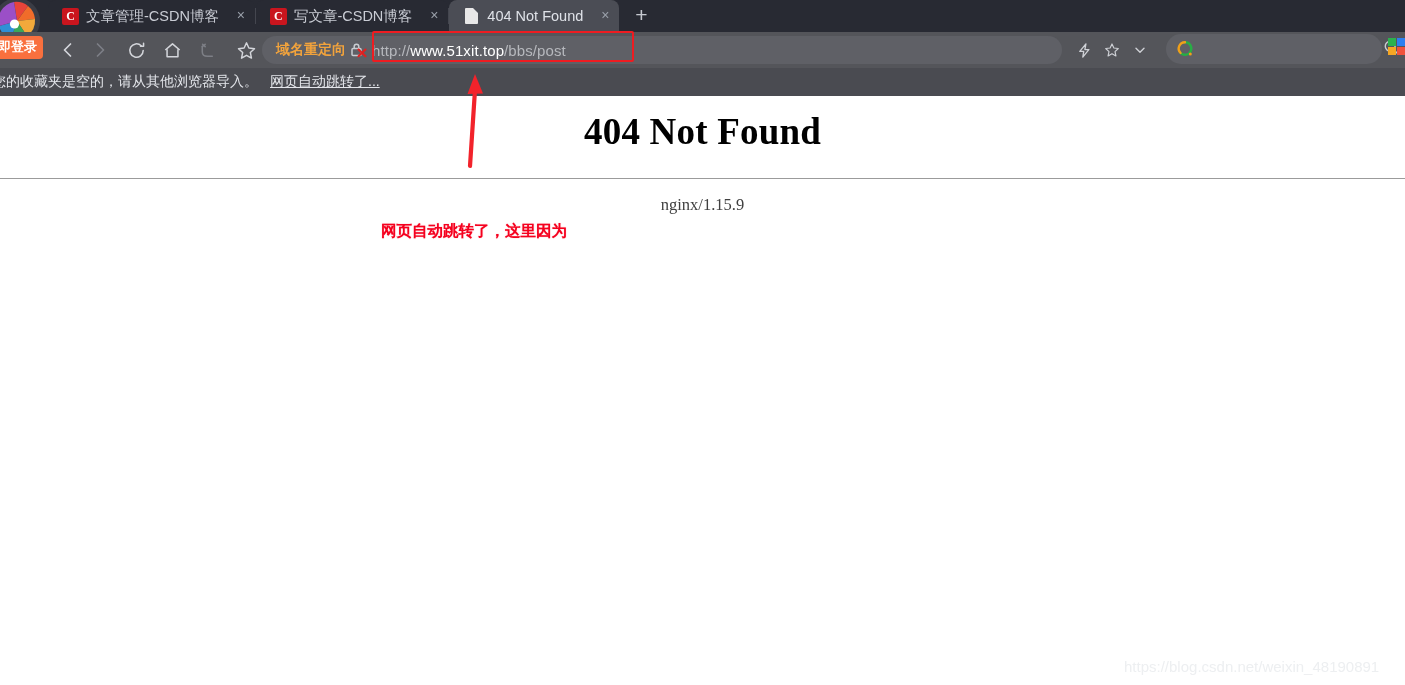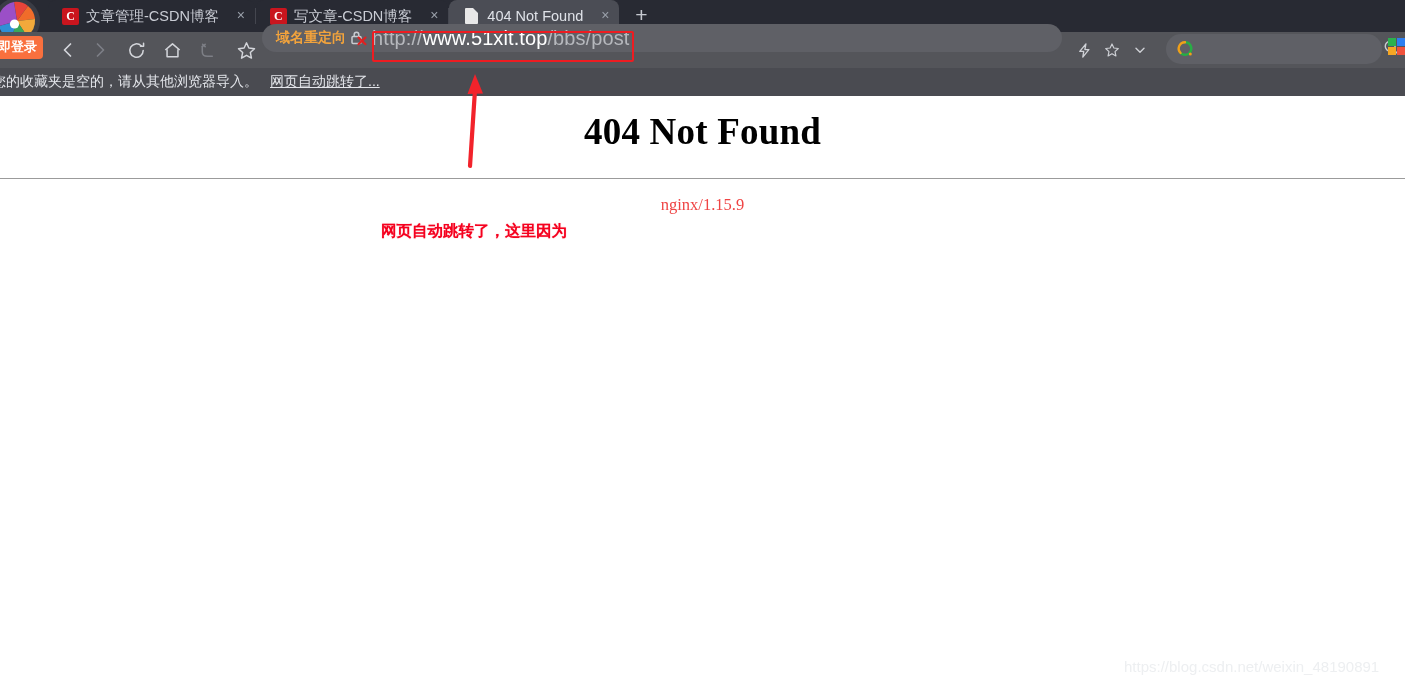--- a/index.html
+++ b/index.html
@@ -76,32 +76,32 @@
     display:flex; align-items:center;
   }
   .navbtn{
     width:32px;height:32px;display:flex;align-items:center;justify-content:center;
     color:#d4d6db; flex:0 0 auto;
   }
   .navbtn.dim{ color:#7d7f86; }
   .navbtn svg{ display:block; }
 
   .omnibox{
-    position:absolute; left:262px; top:24px;
+    position:absolute; left:262px; top:36px;
     width:800px; height:28px;
     background:#5f6066;
     border-radius:14px;
     display:flex; align-items:center;
     padding:0 10px 0 14px;
   }
   .redirect-tag{
     color:#f2a33c; font-size:14px; font-weight:bold; white-space:nowrap; margin-right:4px;
   }
   .lock-x{ position:relative; width:20px; height:16px; flex:0 0 auto; margin-right:2px; }
-  .url-wrap{ font-size:20px; white-space:nowrap; letter-spacing:0.1px; }
+  .url-wrap{ font-size:15px; white-space:nowrap; letter-spacing:0.1px; }
   .url-dim{ color:#b6b8bd; }
   .url-strong{ color:#ffffff; }
 
   .omni-right{
     position:absolute; left:1072px; top:36px; width:82px; height:28px;
     display:flex; align-items:center; gap:4px;
   }
   .mini-icon{ width:24px;height:24px;display:flex;align-items:center;justify-content:center;color:#cfd1d6; }
 
   .searchbox{
@@ -144,21 +144,21 @@
     letter-spacing:0.2px;
   }
   .hr{
     margin-top:25px;
     height:0; border:0; border-top:1px solid #9b9b9b;
     width:100%;
   }
   .err-sub{
     text-align:center;
     font-size:16.5px;
-    color:#ef4444;
+    color:#404040;
     margin-top:16px;
     font-family:"Liberation Serif","DejaVu Serif",serif;
   }
 
   
   .ann-note{
     position:absolute; left:381px; top:219px;
     color:#f5001e;
     font-weight:bold;
     font-size:15.5px;

